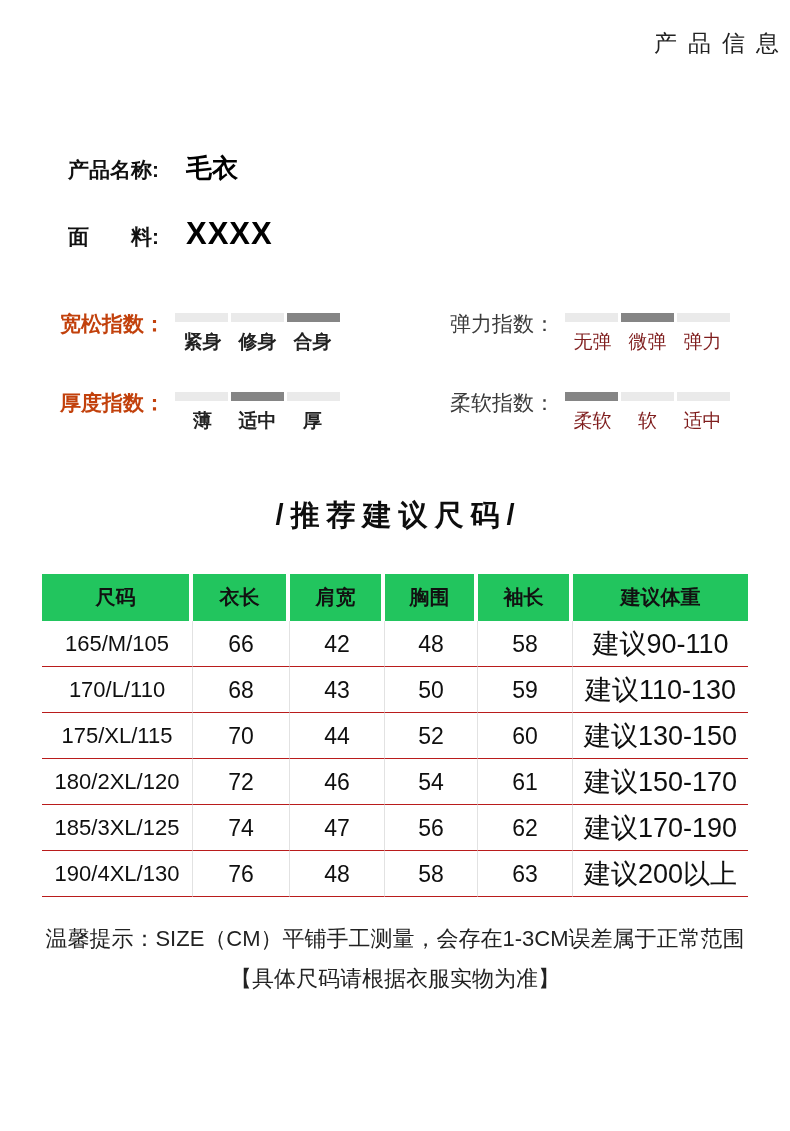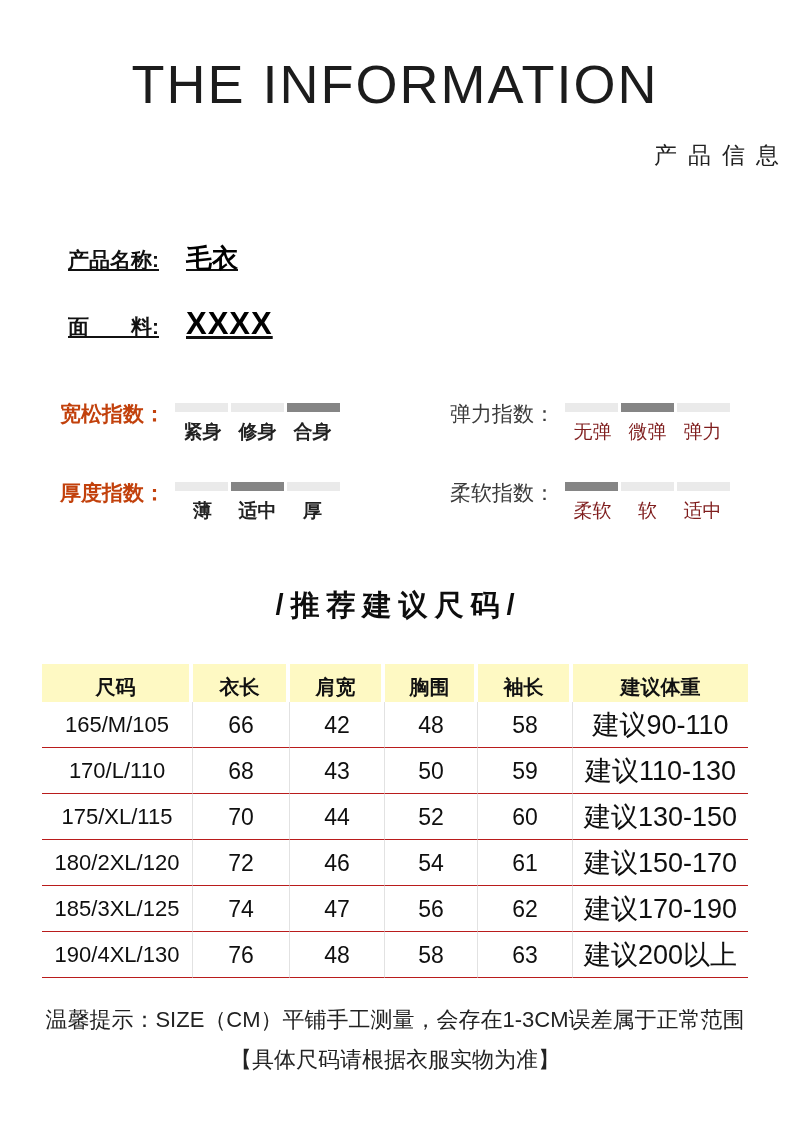--- a/index.html
+++ b/index.html
@@ -17,21 +17,21 @@
     font-size:54px; line-height:56px; font-weight:300;
     letter-spacing:2px; color:#1c1c1c;
   }
   .sub-title {
     margin-top:28px; text-align:right;
     font-size:23px; font-weight:400; color:#222;
     letter-spacing:11px; text-indent:11px;
   }
 
   
-  .product-info { margin:70px 0 0 68px;text-decoration:underline; }
+  .product-info { margin:92px 0 0 68px; }
   .info-row { margin-top:30px; display:flex; align-items:baseline; }
   .info-row:first-child { margin-top:0; }
   .info-label { font-size:21px; font-weight:700; color:#111; min-width:118px; }
   .info-value { font-size:26px; font-weight:700; color:#000; }
   .info-value.big { font-size:31px; letter-spacing:1px; }
 
   
   .index-grid {
     margin-top:56px; padding-left:60px;
     display:grid; grid-template-columns:390px auto; row-gap:32px;
@@ -50,21 +50,21 @@
 
   
   .size-heading {
     margin-top:62px; text-align:center;
     font-size:29px; font-weight:700; color:#0d0d0d;
     letter-spacing:7px; text-indent:7px;
   }
   .size-table { width:706px; margin:38px 0 0 42px; }
   .t-row { display:grid; grid-template-columns:151fr 97fr 95fr 93fr 95fr 175fr; }
   .t-head .cell {
-    background:#fef9c3; height:38px; line-height:46px;
+    background:#22c55e; height:47px; line-height:46px;
     text-align:center; font-size:20px; font-weight:700; color:#111;
     border-right:4px solid #ffffff;
   }
   .t-head .cell:last-child { border-right:none; }
   .t-body .cell {
     height:46px; line-height:46px; text-align:center;
     font-size:23px; color:#0f0f0f;
     border-right:1px solid #e2e2e2; border-bottom:1px solid #b91c1c;
   }
   .t-body .cell:last-child { border-right:none; }
@@ -73,21 +73,20 @@
 
   
   .notes { margin-top:22px; text-align:center; }
   .notes p { font-size:22px; line-height:40px; color:#222; }
 </style>
 </head>
 <body>
 
 <div class="page">
 
-  <div class="main-title">THE INFORMATION</div>
   <div class="sub-title">产品信息</div>
 
   <div class="product-info">
     <div class="info-row">
       <span class="info-label">产品名称:</span>
       <span class="info-value">毛衣</span>
     </div>
     <div class="info-row">
       <span class="info-label">面　　料:</span>
       <span class="info-value big">XXXX</span>

